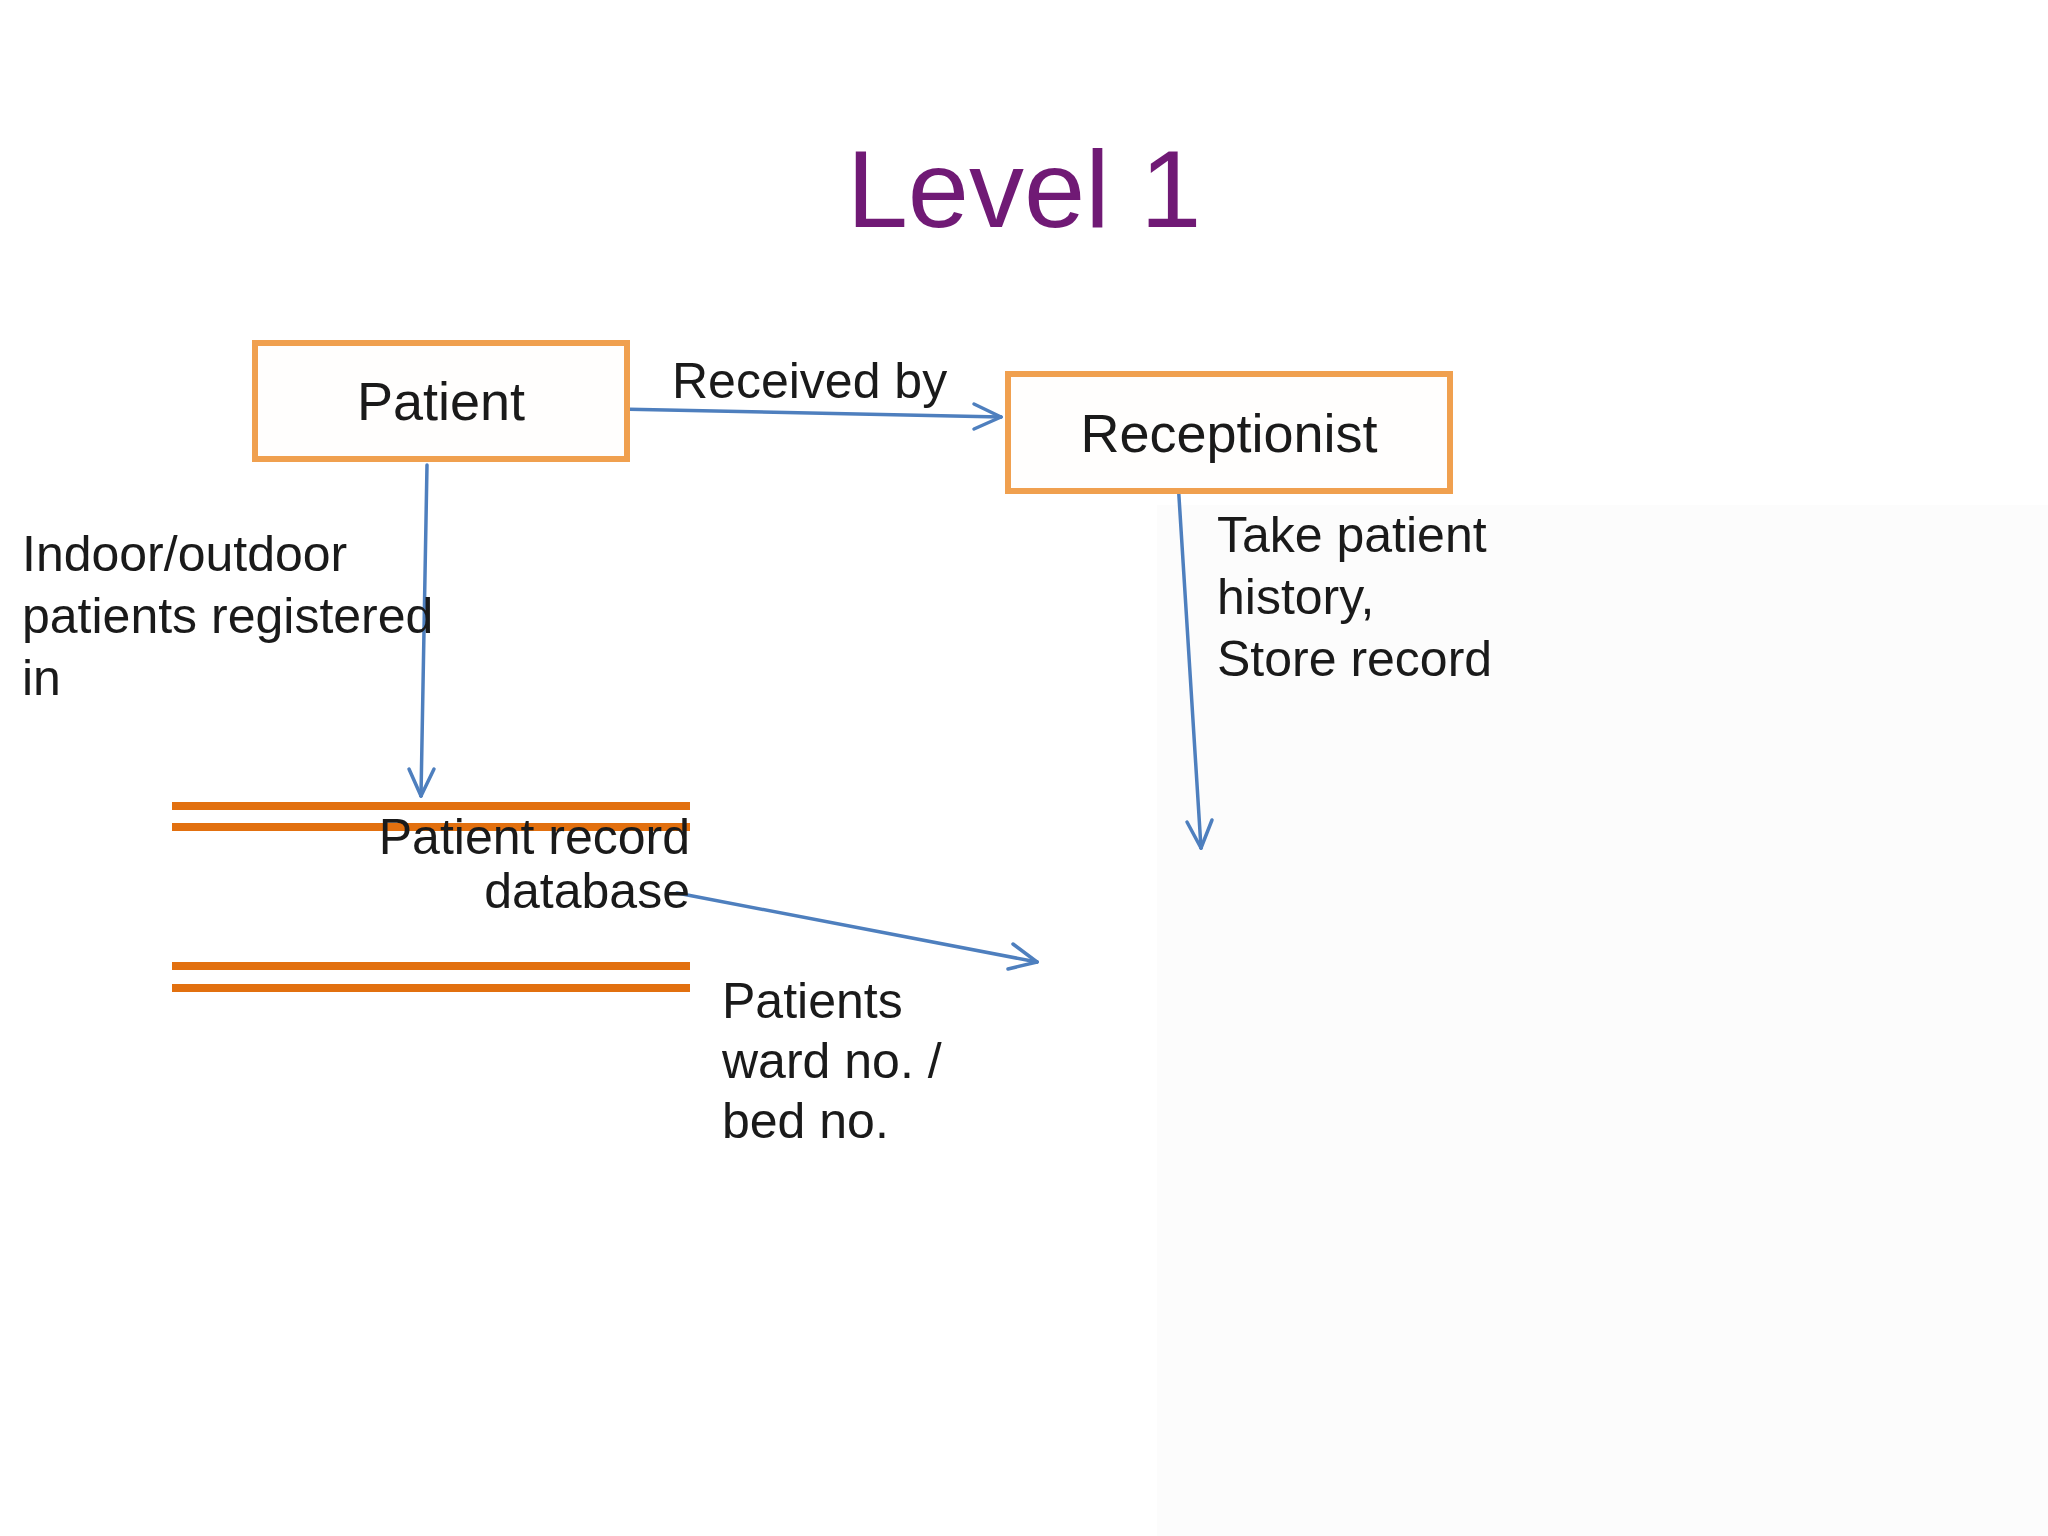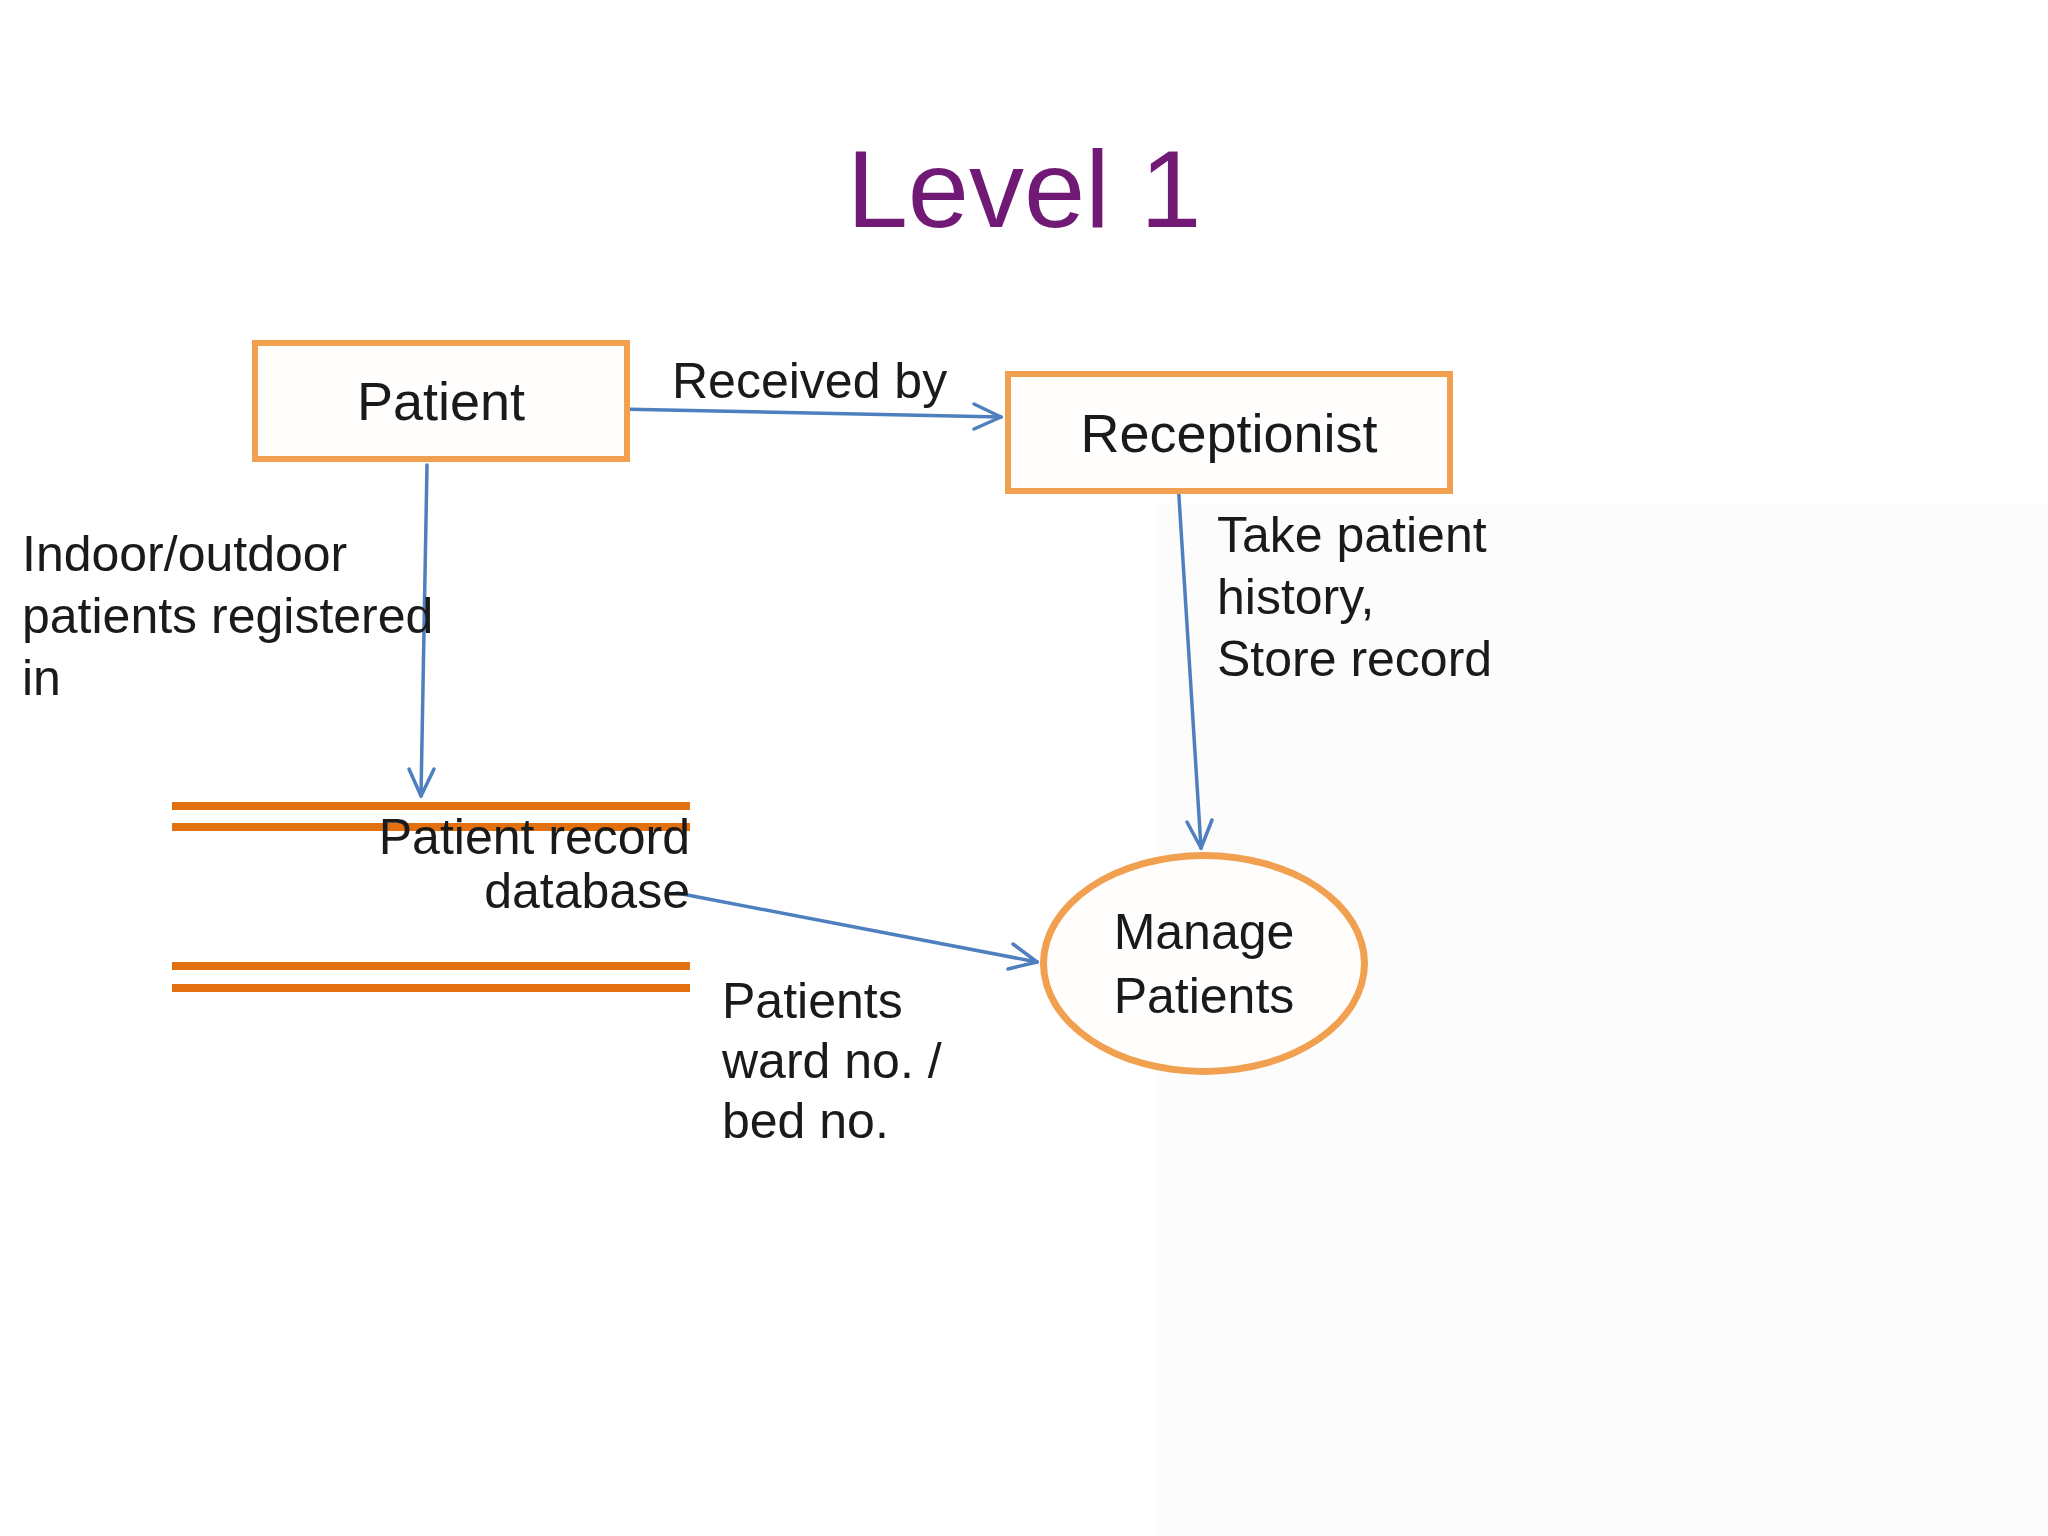--- a/index.html
+++ b/index.html
@@ -144,24 +144,20 @@
   <div class="diagram-title">Level 1</div>
 
   <div class="entity-box box-patient">
     <span>Patient</span>
   </div>
 
   <div class="entity-box box-receptionist">
     <span>Receptionist</span>
   </div>
 
-  <div class="process-ellipse">
-    <span>Manage
-Patients</span>
-  </div>
 
   <div class="datastore-label">Patient record
 database</div>
 
   <div class="flow-label label-received-by">Received by</div>
 
   <div class="flow-label label-indoor">Indoor/outdoor
 patients registered
 in</div>
 

